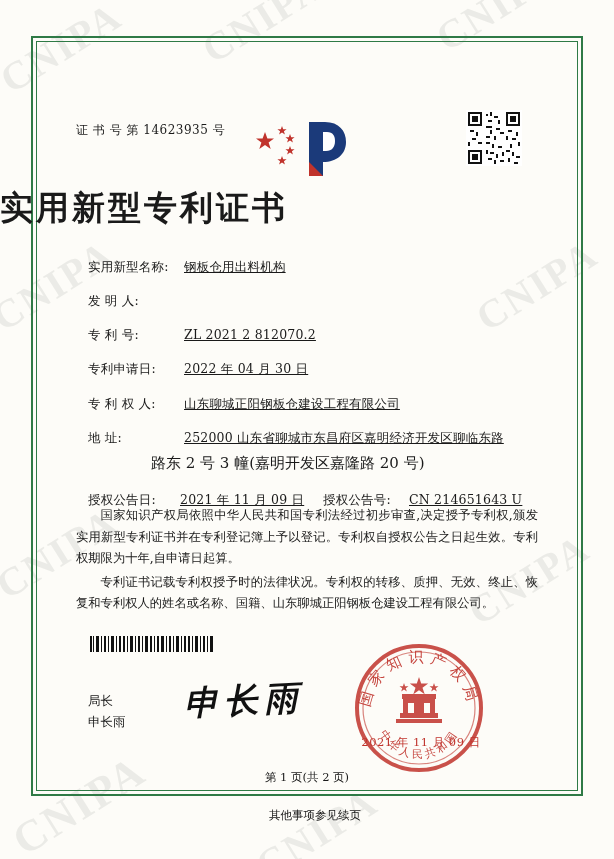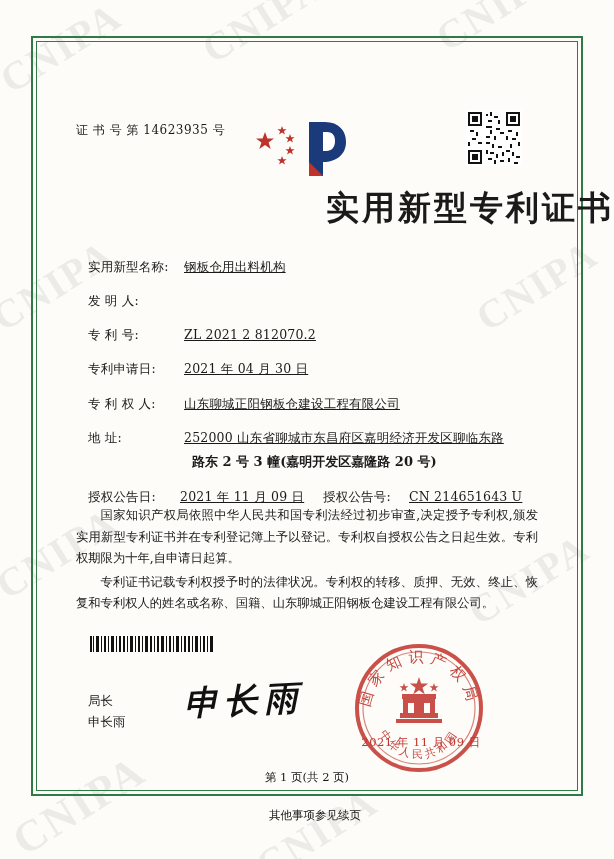--- a/index.html
+++ b/index.html
@@ -85,21 +85,21 @@
 
   .logo {
     position: absolute;
     left: 247px; top: 118px;
     width: 118px; height: 62px;
   }
 
   .title {
     position: absolute;
     left: 0; right: 0; top: 186px;
-    text-align: right;
+    text-align: left;
     font-size: 33px;
     font-weight: bold;
     letter-spacing: 3px;
     font-family: "DejaVu Serif", "Liberation Serif", serif;
   }
 
   
   .fields {
     position: absolute;
     left: 88px; top: 258px;
@@ -121,25 +121,24 @@
     flex: 1;
     letter-spacing: 0.2px;
     text-decoration: underline;
   }
   .row.two-col { gap: 0; }
   .row .col-left { display: flex; flex: 0 0 235px; }
   .row .col-left .label { width: 92px; flex: 0 0 92px; }
   .row .col-right { display: flex; flex: 1; }
   .row .col-right .label { width: 86px; flex: 0 0 86px; }
   .addr-second {
-    margin-left: 104px;
+    margin-left: 63px;
     margin-top: -10px;
     margin-bottom: 16px;
-    font-size: 13px;
-    font-weight: bold;
+    font-size: 15px;
   }
 
   
   .body-text {
     position: absolute;
     left: 76px; top: 505px;
     width: 462px;
     font-size: 12.3px;
     line-height: 1.75;
     text-align: justify;
@@ -317,21 +316,21 @@
       <div class="label">发 明 人:</div>
     </div>
 
     <div class="row">
       <div class="label">专 利 号:</div>
       <div class="value">ZL 2021 2 812070.2</div>
     </div>
 
     <div class="row">
       <div class="label">专利申请日:</div>
-      <div class="value">2021 年 04 月 30 日</div>
+      <div class="value">2022 年 04 月 30 日</div>
     </div>
 
     <div class="row">
       <div class="label">专 利 权 人:</div>
       <div class="value">山东聊城正阳钢板仓建设工程有限公司</div>
     </div>
 
     <div class="row">
       <div class="label">地        址:</div>
       <div class="value">252000  山东省聊城市东昌府区嘉明经济开发区聊临东路</div>

